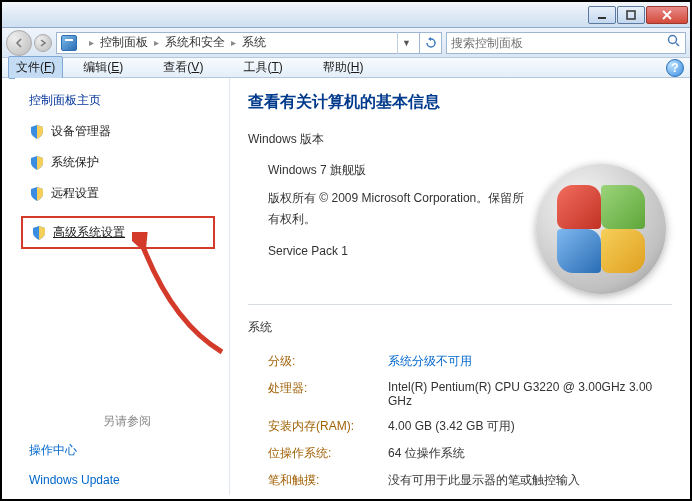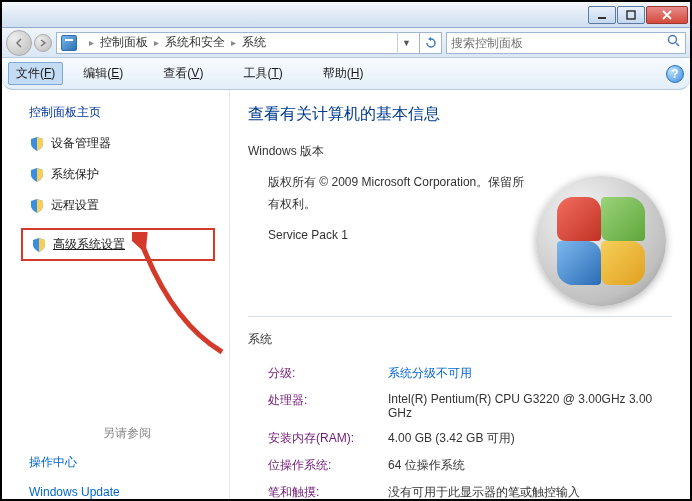--- a/index.html
+++ b/index.html
@@ -20,52 +20,52 @@
   .bc-icon { width: 16px; height: 16px; background: linear-gradient(135deg,#7db9e8,#2a6db5); border:1px solid #2a6db5; margin-right:6px; border-radius:2px; position:relative;}
   .bc-icon::after{content:"";position:absolute;top:3px;left:3px;right:3px;height:2px;background:#fff;}
   .bc-sep { margin: 0 6px; color: #888; font-size: 10px;}
   .bc-drop { width: 18px; height: 22px; display: flex; align-items: center; justify-content: center; border-left: 1px solid #c0d0e4; color: #555; font-size:9px;}
   .refresh-btn { width: 22px; height: 22px; background: #fff; border: 1px solid #9fb6d0; display:flex;align-items:center;justify-content:center; border-left:none;}
   .search-box { width: 240px; height: 22px; background: #fff; border: 1px solid #9fb6d0; display: flex; align-items: center; padding: 0 4px; }
   .search-box input { border: none; outline: none; flex: 1; font-size: 12px; color: #888; background: transparent; font-family: inherit;}
   .search-icon { color: #4a7ab8; }
   
   
-  .menubar { height: 32px; background: linear-gradient(to bottom, #f8fbfe, #e3eef9); border-bottom: 1px solid #b5c8dd; display: flex; align-items: center; padding: 0 6px; border-radius: 11px; }
+  .menubar { height: 20px; background: linear-gradient(to bottom, #f8fbfe, #e3eef9); border-bottom: 1px solid #b5c8dd; display: flex; align-items: center; padding: 0 6px; }
   .menu-item { padding: 3px 20px; font-size: 12px; color: #1a1a1a; }
   .menu-item.active { background: #c4dcf3; border: 1px solid #7fa8d6; border-radius: 2px; padding: 2px 7px; }
   .menu-item .hotkey { text-decoration: underline; }
   .menubar .help-icon { margin-left: auto; width: 18px; height: 18px; border-radius: 50%; background: radial-gradient(circle at 30% 30%, #bde3ff, #3a8de0); border: 1px solid #2a6db5; color: #fff; display:flex;align-items:center;justify-content:center; font-size:12px; font-weight:bold;}
   
   
   .main { display: flex; height: calc(100% - 80px); padding-left: 13px; }
   .sidebar { width: 215px; background: #fff; padding: 14px 4px 14px 14px; border-right: 1px solid #e0e6ed; }
   .sidebar-title { font-size: 12px; color: #003399; margin-bottom: 14px; }
   .sb-link { display: flex; align-items: center; font-size: 12px; margin-bottom: 14px; color: #1a1a1a; }
   .sb-link.blue { color: #0066cc; }
   .shield-icon { width: 16px; height: 16px; margin-right: 6px; position: relative; }
   .shield-icon svg { display:block; }
   .sb-link.highlighted { border: 2px solid #d43a2a; padding: 6px 8px; margin-left:-8px; margin-right:10px;text-decoration:underline;}
   .sb-secondary-title { color: #888; font-size: 12px; margin: 30px 0 12px 0; text-align: center;}
   
   .content { flex: 1; background: #fff; padding: 14px 18px; overflow: hidden; position: relative;}
-  .page-title { color: #003a8c; font-size: 16px; margin-bottom: 18px; font-weight: normal;}
+  .page-title { color: #003a8c; font-size: 16px; margin-bottom: 18px; font-weight: bold;}
   .section-title { color: #333; font-size: 12px; margin-bottom: 12px; }
   .section-body { padding-left: 20px; font-size: 12px; color: #333; line-height: 1.8;}
   .logo-box { float: right; width: 130px; height: 130px; margin: 4px 6px 10px 10px; border-radius: 50%; background: radial-gradient(circle at 35% 30%, #f5f5f5 0%, #c0c0c0 70%, #888 100%); display:flex;align-items:center;justify-content:center; box-shadow: 0 2px 8px rgba(0,0,0,0.3);}
   .flag { width: 88px; height: 88px; position: relative;}
   .flag-q { position:absolute; width:44px; height:44px; border-radius: 4px 14px 4px 8px; }
   .flag .r { background: linear-gradient(135deg,#f26d5f,#c13224); top:0; left:0; border-top-left-radius:16px;}
   .flag .g { background: linear-gradient(135deg,#9bd47a,#5fa63a); top:0; right:0; border-top-right-radius:16px;}
   .flag .b { background: linear-gradient(135deg,#7fb8ef,#2a6db5); bottom:0; left:0; border-bottom-left-radius:16px;}
   .flag .y { background: linear-gradient(135deg,#f6cf5a,#e0a020); bottom:0; right:0; border-bottom-right-radius:16px;}
   
   .section-divider { border: none; border-top: 1px solid #d8dde3; margin: 28px 0 14px 0; clear:both;}
   .info-row { display: flex; font-size: 12px; padding: 5px 0 5px 20px; }
-  .info-label { width: 120px; color: #701a75; }
+  .info-label { width: 120px; color: #a16207; }
   .info-value { flex: 1; color: #333; }
   .info-value.link { color: #0066cc; }
   
   
   .annotation-arrow { position: absolute; left: 130px; top: 230px; pointer-events: none; z-index: 10;}
 </style>
 </head>
 <body>
 
 <div class="titlebar">
@@ -194,20 +194,21 @@
     <div class="section-title">Windows 版本</div>
     <div class="logo-box">
       <div class="flag">
         <div class="flag-q r"></div>
           <div class="flag-q g"></div>
           <div class="flag-q b"></div>
           <div class="flag-q y"></div>
       </div>
     </div>
     <div class="section-body">
+      <div>Windows 7 旗舰版</div>
       <div style="margin-top:6px;">版权所有 © 2009 Microsoft Corporation。保留所有权利。</div>
       <div style="margin-top:10px;">Service Pack 1</div>
     </div>
 
     <hr class="section-divider">
 
     <div class="section-title">系统</div>
     <div class="info-row">
       <div class="info-label">分级:</div>
       <div class="info-value link">系统分级不可用</div>

